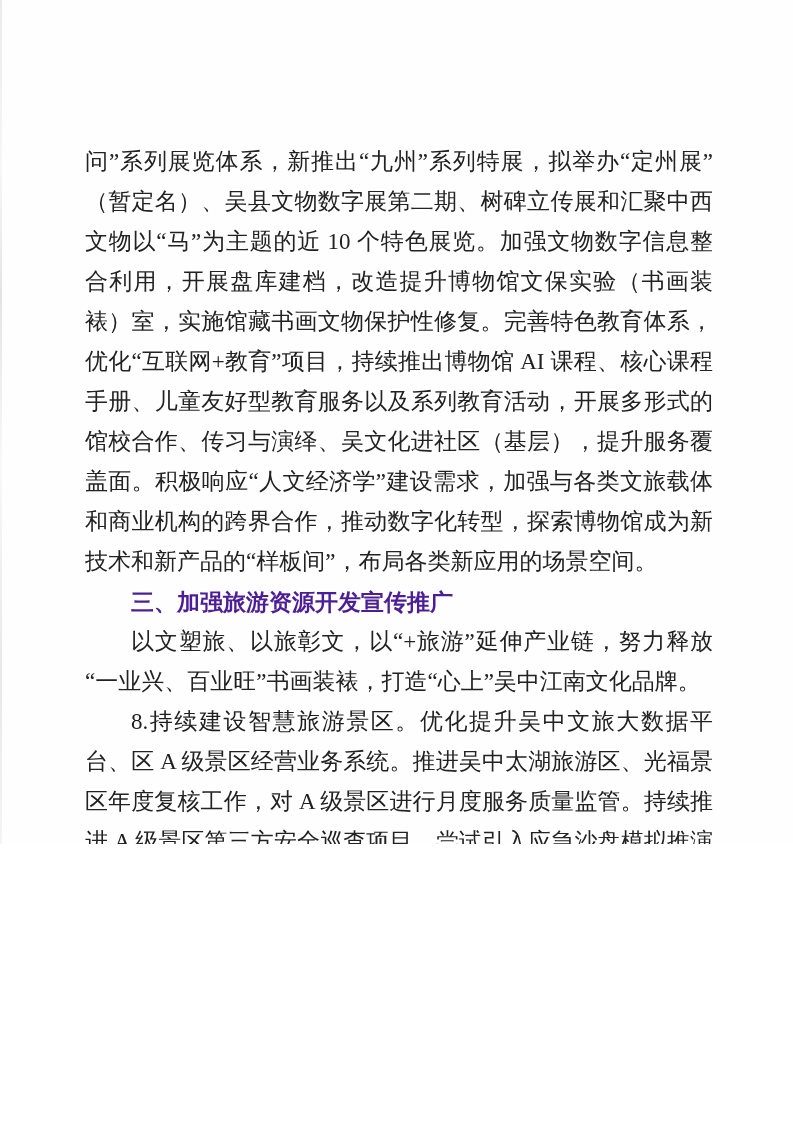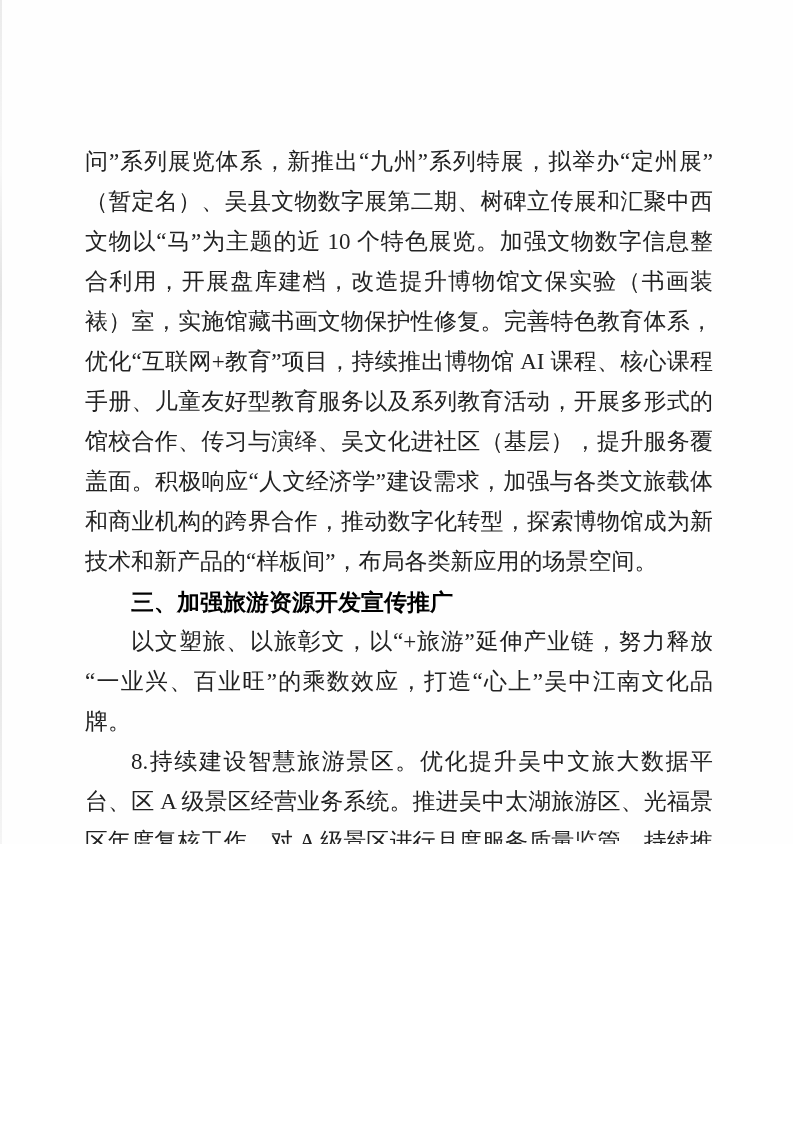--- a/index.html
+++ b/index.html
@@ -41,21 +41,21 @@
     margin: 0;
     padding: 0;
   }
   .indent {
     text-indent: 2em;
   }
   .heading {
     font-family: "Liberation Sans", "DejaVu Sans", sans-serif;
     font-weight: 700;
     text-indent: 2em;
-    color: #000000;
+    color: #4c1d95;
   }
   .lead {
     
     color: #1e1e1e;
   }
   .page-number {
     position: absolute;
     left: 0;
     top: 1040px;
     width: 100%;
@@ -69,20 +69,20 @@
 <body>
 
 <div class="page">
   <div class="scan-edge"></div>
 
   <div class="content">
     <p class="body-para">问”系列展览体系，新推出“九州”系列特展，拟举办“定州展”（暂定名）、吴县文物数字展第二期、树碑立传展和汇聚中西文物以“马”为主题的近 10 个特色展览。加强文物数字信息整合利用，开展盘库建档，改造提升博物馆文保实验（书画装裱）室，实施馆藏书画文物保护性修复。完善特色教育体系，优化“互联网+教育”项目，持续推出博物馆 AI 课程、核心课程手册、儿童友好型教育服务以及系列教育活动，开展多形式的馆校合作、传习与演绎、吴文化进社区（基层），提升服务覆盖面。积极响应“人文经济学”建设需求，加强与各类文旅载体和商业机构的跨界合作，推动数字化转型，探索博物馆成为新技术和新产品的“样板间”，布局各类新应用的场景空间。</p>
 
     <p class="heading">三、加强旅游资源开发宣传推广</p>
 
-    <p class="body-para indent">以文塑旅、以旅彰文，以“+旅游”延伸产业链，努力释放“一业兴、百业旺”的乘数效应，打造“心上”吴中江南文化品牌。</p>
+    <p class="body-para indent">以文塑旅、以旅彰文，以“+旅游”延伸产业链，努力释放“一业兴、百业旺”书画装裱，打造“心上”吴中江南文化品牌。</p>
 
     <p class="body-para indent"><span class="lead">8.持续建设智慧旅游景区。</span><span>优化提升吴中文旅大数据平台、区 A 级景区经营业务系统。推进吴中太湖旅游区、光福景区年度复核工作，对 A 级景区进行月度服务质量监管。持续推进 A 级景区第三方安全巡查项目，尝试引入应急沙盘模拟推演系统，完善景区安全隐患闭环管控模式。</span></p>
 
   </div>
 
   <div class="page-number">— 5 —</div>
 </div>
 
 </body></html>

